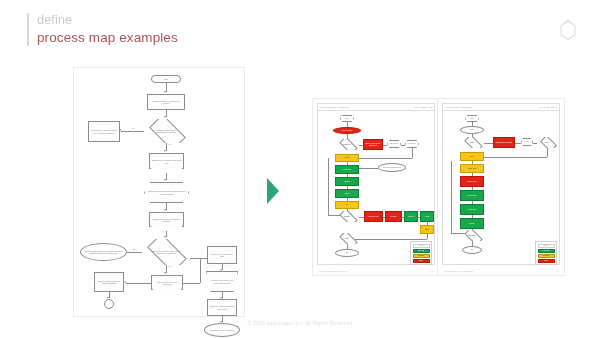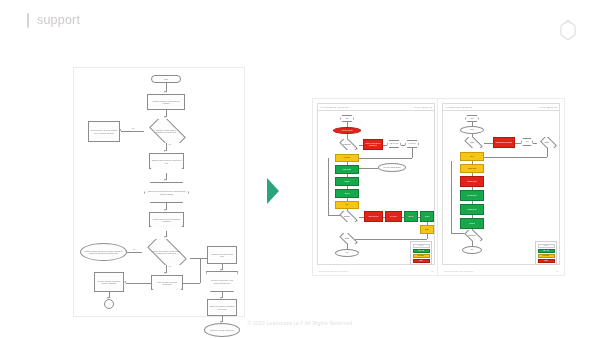--- a/index.html
+++ b/index.html
@@ -100,21 +100,22 @@
   .legend .li.g{background:#17a84c;color:#fff;}
   .legend .li.y{background:#f5c518;color:#4a3c00;}
   .legend .li.r{background:#e2231a;color:#fff;}
 </style>
 </head>
 <body>
 
 <div id="header">
   <div id="header-rule"></div>
   <div id="header-text">
-    <div id="eyebrow">support</div>
+    <div id="eyebrow">define</div>
+    <div id="title">process map examples</div>
   </div>
 </div>
 
 <div id="logo">
   <svg viewBox="0 0 28 30" width="28" height="30">
     <path d="M14 3 L21 7.5 L21 17 L14 21.5 L7 17 L7 7.5 Z" fill="none" stroke="#e0dddd" stroke-width="1.1"></path>
     <path d="M11 5.2 L14 2.2 L17 5.2" fill="none" stroke="#e0dddd" stroke-width="1.1" stroke-linecap="round" stroke-linejoin="round"></path>
   </svg>
 </div>
 

